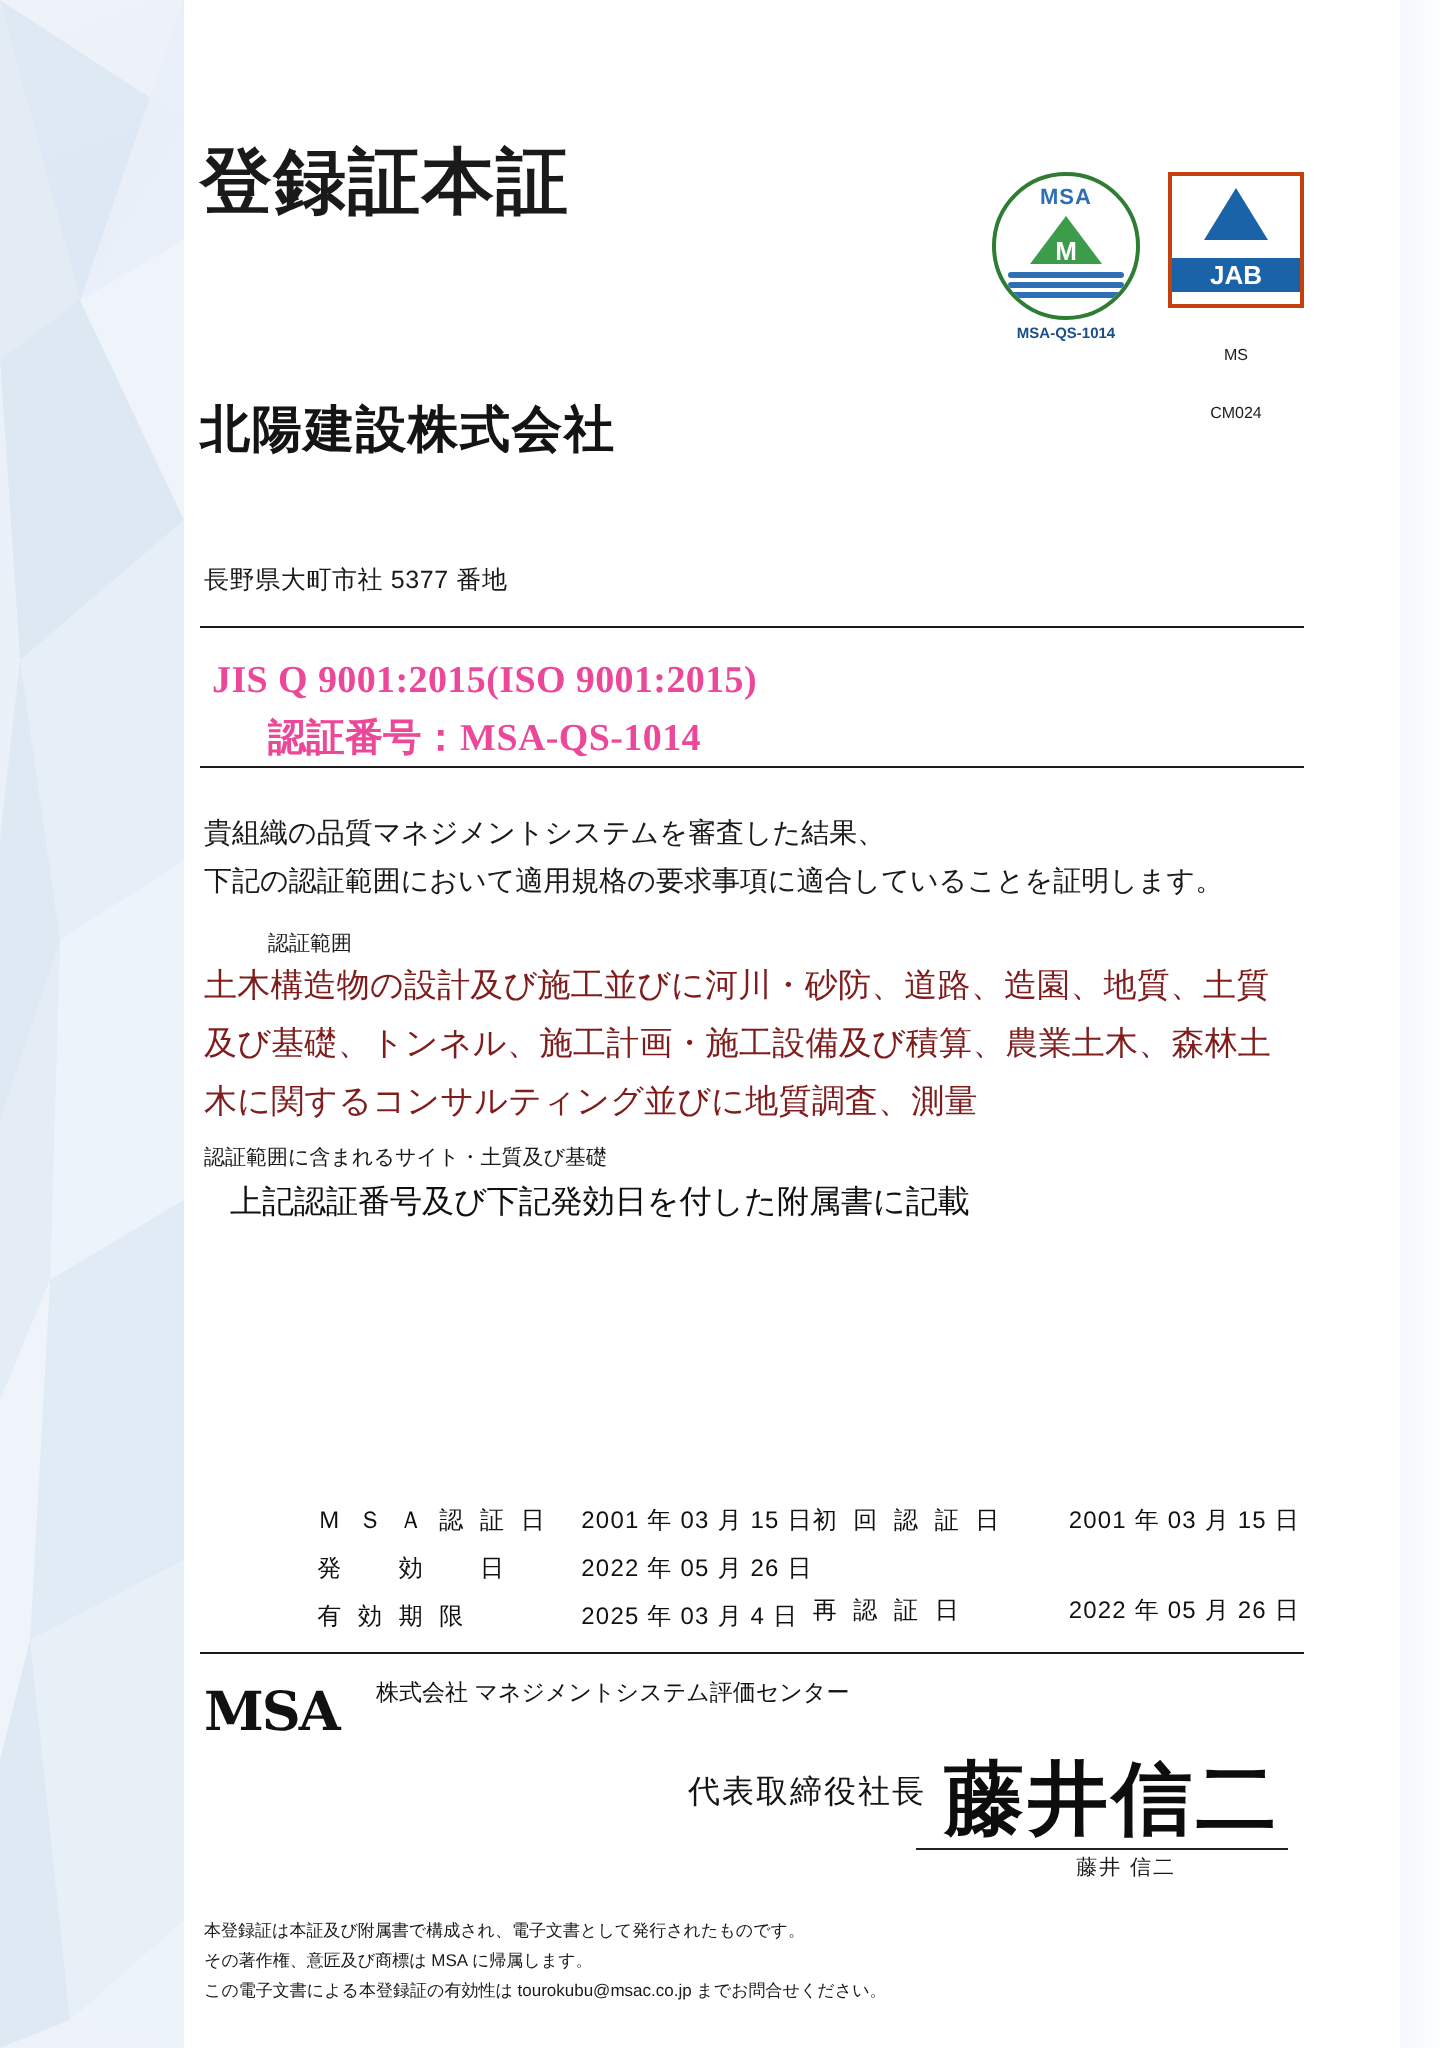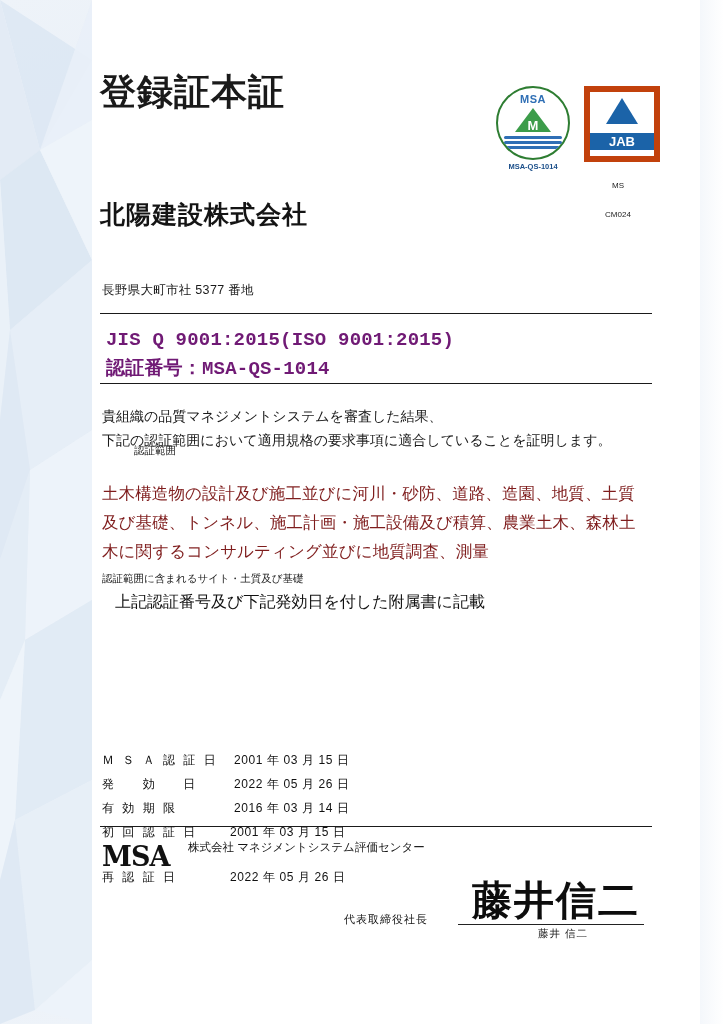--- a/index.html
+++ b/index.html
@@ -125,21 +125,21 @@
     color: #1b4f8a;
     margin-top: 2px;
     letter-spacing: 0;
   }
   .jab-seal {
     width: 68px;
     text-align: center;
   }
   .jab-box {
     width: 64px; height: 64px;
-    border: 6px solid #c2410c;
+    border: 2px solid #c2410c;
     position: relative;
     margin: 0 auto;
     background: #fff;
   }
   .jab-box .jab-a {
     position: absolute;
     top: 6px; left: 50%;
     transform: translateX(-50%);
     width: 0; height: 0;
     border-left: 16px solid transparent;
@@ -188,39 +188,40 @@
     height: 0;
     border-top: 1px solid #1a1a1a;
   }
   .rule-top { top: 313px; }
   .rule-bottom { top: 383px; }
   .rule-footer { top: 826px; }
 
   .standard {
     position: absolute;
     left: 6px; top: 326px;
-    font-family: Liberation Mono, monospace;
+    font-family: Liberation Serif, serif;
     font-size: 19px;
     font-weight: 700;
     letter-spacing: .2px;
     line-height: 1.55;
-    color: #701a75;
+    color: #ec4899;
+    text-align: center;
   }
 
   
   .statement {
     position: absolute;
     left: 2px; top: 405px;
     font-size: 14px;
     line-height: 1.7;
     color: #1a1a1a;
   }
   .scope-label {
     position: absolute;
-    left: 2px; top: 444px;
+    left: 2px; top: 465px;
     font-size: 10.5px;
     color: #1a1a1a;
     padding-left: 32px;
   }
   .scope-body {
     position: absolute;
     left: 2px; top: 479px;
     width: 548px;
     font-size: 16.5px;
     line-height: 1.75;
@@ -243,21 +244,20 @@
 
   
   .dates {
     position: absolute;
     left: 2px; top: 752px;
     width: 548px;
     display: flex;
     justify-content: flex-end;
     font-size: 12px;
     color: #111;
-    flex-direction: column;
   }
   .dates-col { }
   .date-row {
     display: flex;
     align-items: baseline;
     margin-bottom: 7px;
     white-space: nowrap;
   }
   .date-label {
     display: inline-block;
@@ -290,22 +290,22 @@
     color: #141414;
   }
   .sign-block {
     position: absolute;
     right: 8px; top: 880px;
     width: 300px;
     text-align: right;
   }
   .sign-title {
     position: absolute;
-    left: 0; top: 32px;
-    font-size: 11px;
+    left: 0; top: 6px;
+    font-size: 16px;
     color: #141414;
     letter-spacing: 1px;
   }
   .sign-name {
     font-family: "DejaVu Serif", serif;
     font-size: 40px;
     font-weight: 700;
     color: #0d0d0d;
     letter-spacing: 2px;
     line-height: 1;
@@ -416,21 +416,21 @@
         <div class="date-row">
           <span class="date-label">Ｍ Ｓ Ａ 認 証 日</span>
           <span class="date-value">2001 年 03 月 15 日</span>
         </div>
         <div class="date-row">
           <span class="date-label">発 　 効 　 日</span>
           <span class="date-value">2022 年 05 月 26 日</span>
         </div>
         <div class="date-row">
           <span class="date-label">有 効 期 限</span>
-          <span class="date-value">2016 年 03 月 14 日</span>
+          <span class="date-value">2025 年 03 月 4 日</span>
         </div>
       </div>
       <div class="dates-col">
         <div class="date-row">
           <span class="date-label right">初 回 認 証 日</span>
           <span class="date-value">2001 年 03 月 15 日</span>
         </div>
         <div class="date-row">
           <span class="date-label right">&nbsp;</span>
           <span class="date-value"></span>
@@ -449,15 +449,20 @@
       <div>株式会社 マネジメントシステム評価センター</div>
     </div>
 
     <div class="sign-block">
       <div class="sign-title">代表取締役社長</div>
       <div class="sign-name">藤井信二</div>
       <div class="sign-rule"></div>
       <div class="sign-print">藤井 信二</div>
     </div>
 
+    <div class="notes">
+      <div>本登録証は本証及び附属書で構成され、電子文書として発行されたものです。</div>
+      <div>その著作権、意匠及び商標は MSA に帰属します。</div>
+      <div>この電子文書による本登録証の有効性は tourokubu@msac.co.jp までお問合せください。</div>
+    </div>
 
   </div>
 </div>
 
 </body></html>

